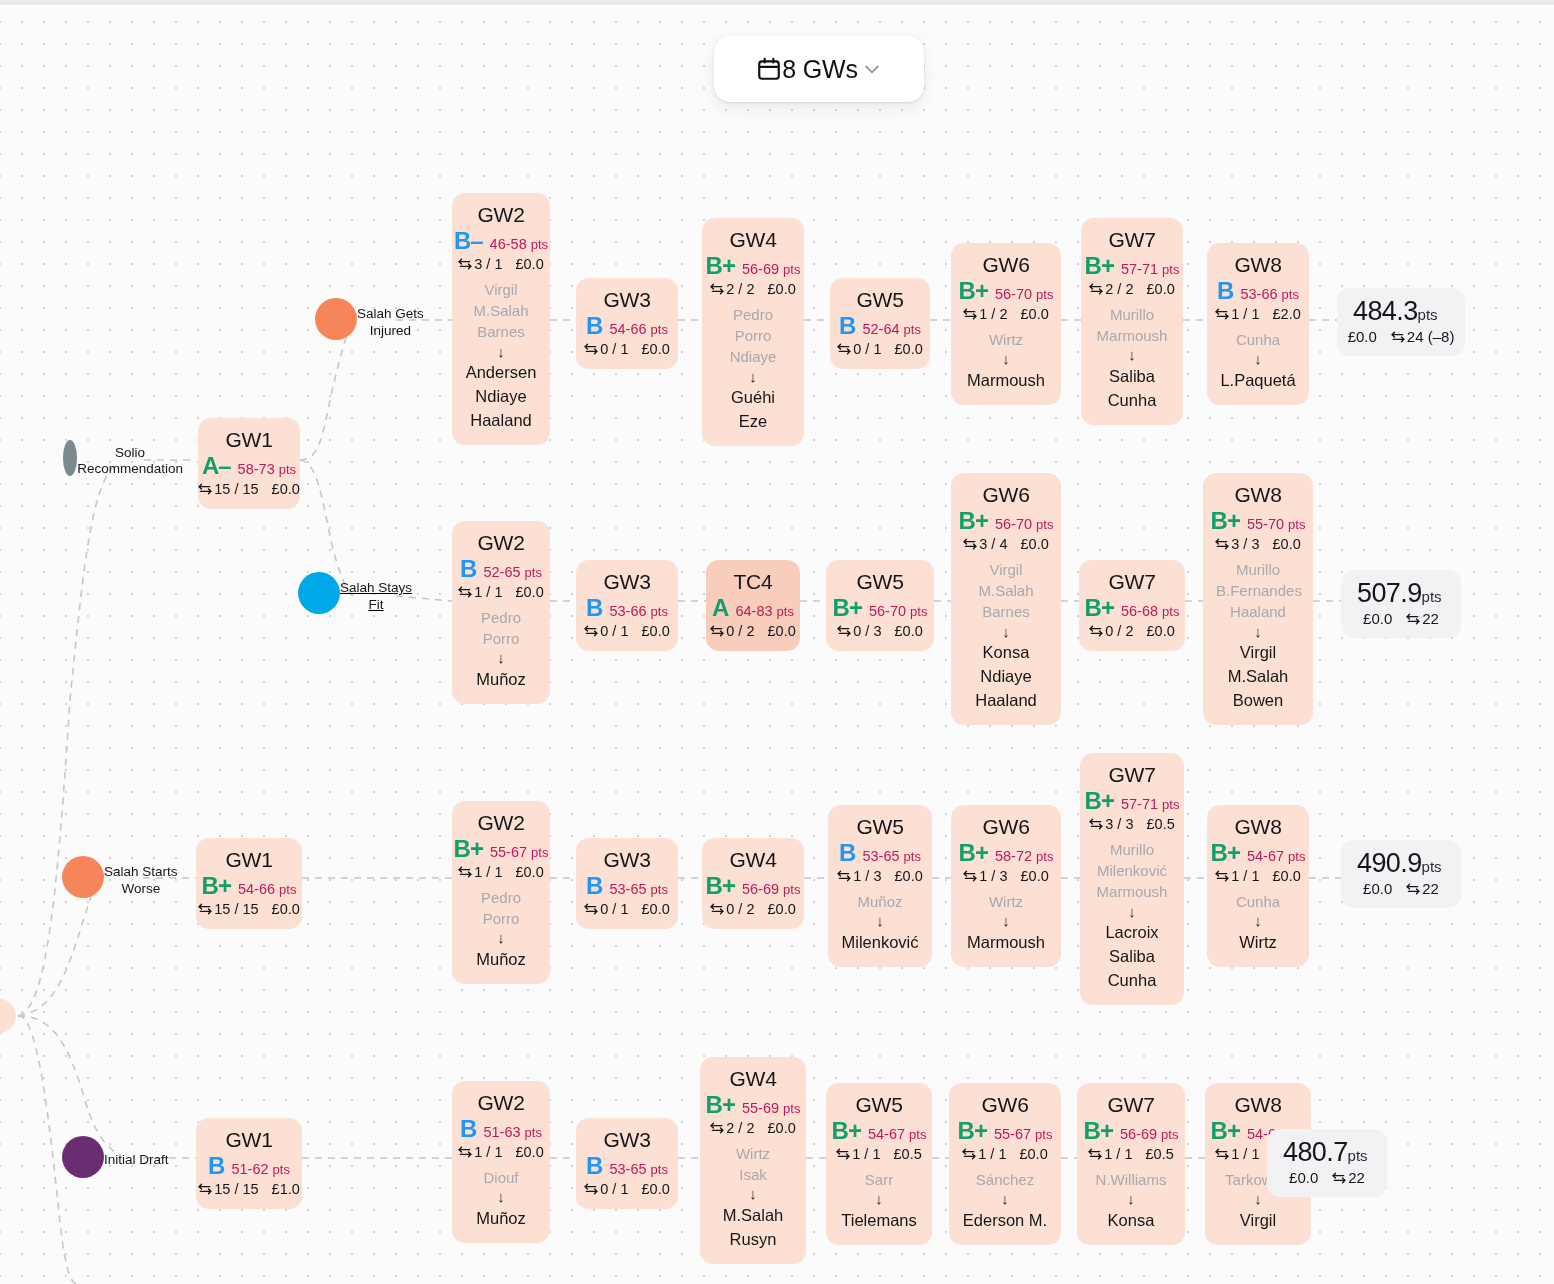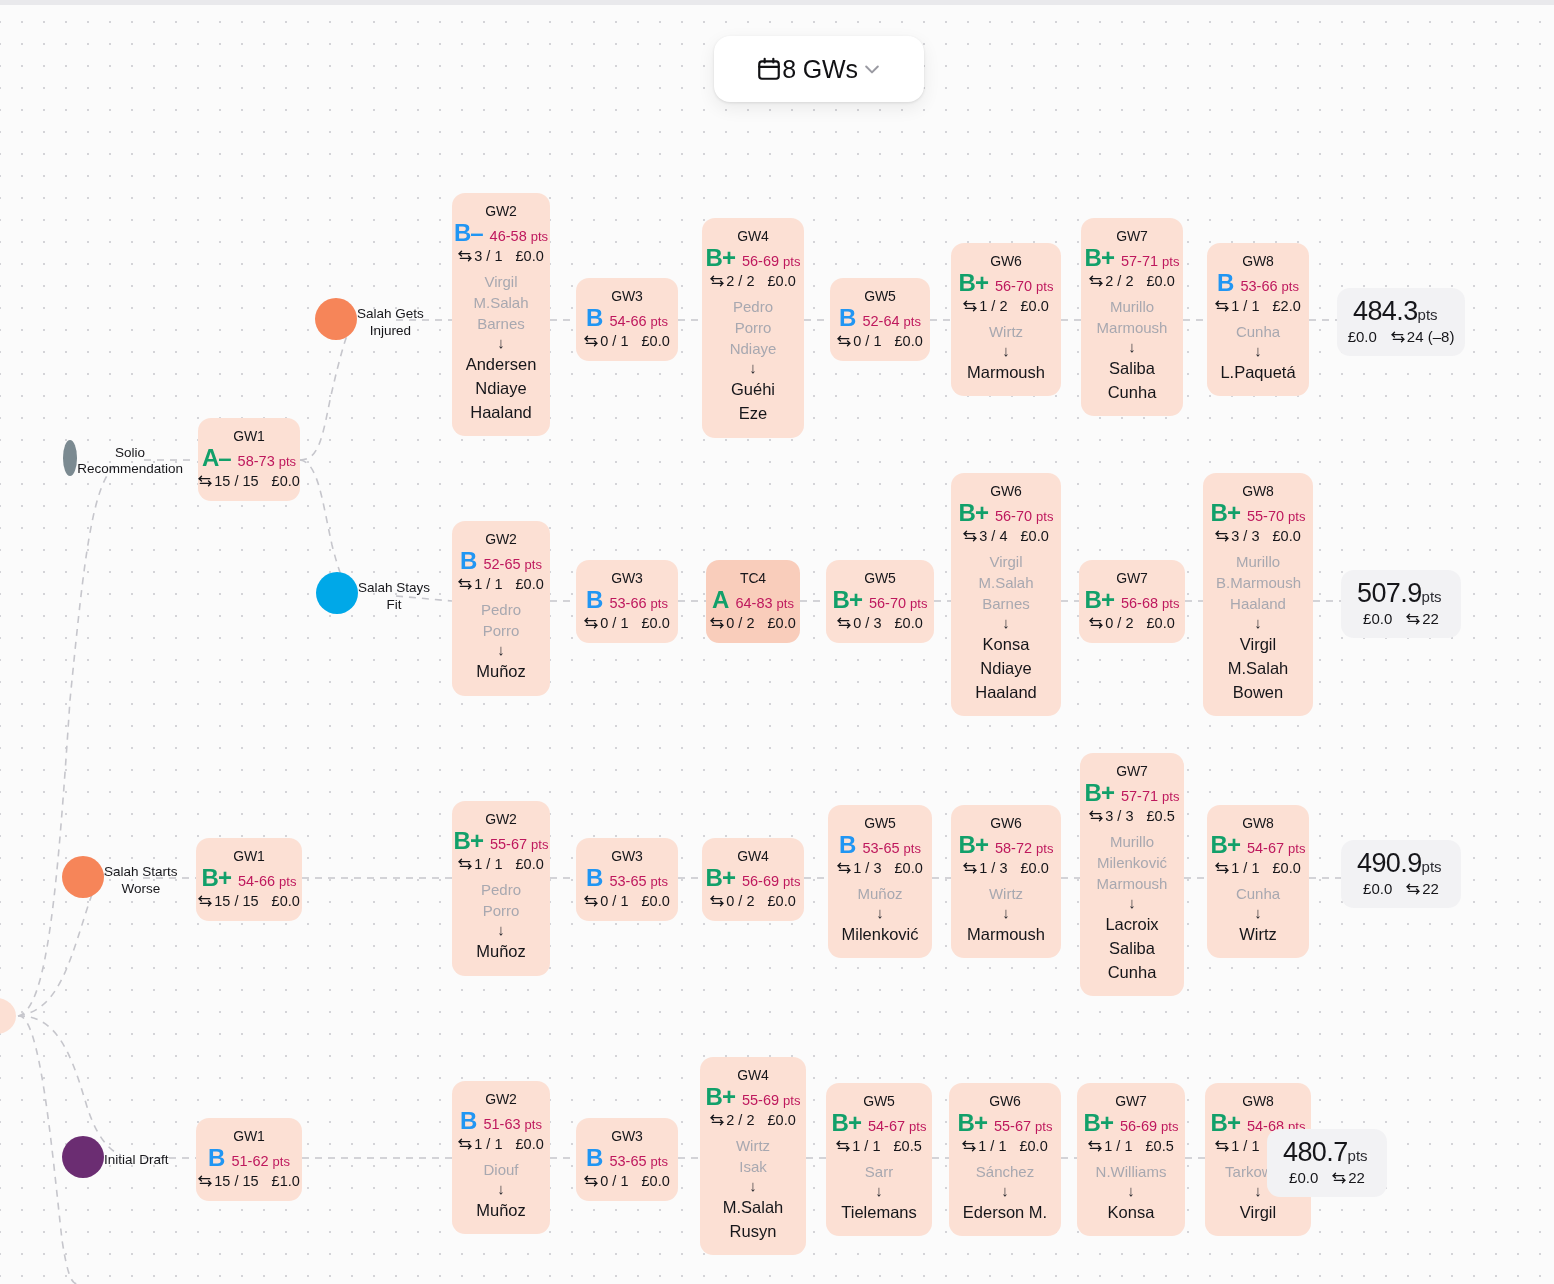--- a/index.html
+++ b/index.html
@@ -48,21 +48,21 @@
   
   .card{
     position:absolute;z-index:5;
     background:#fce0d4;border-radius:13px;
     padding:10px 13px 12px;
     box-sizing:border-box;
     text-align:center;
     cursor:pointer;
   }
   .card.tc{background:#f9cdbb;}
-  .card .gw{font-size:14px;color:#16161a;line-height:1.18;letter-spacing:-.2px;}
+  .card .gw{font-size:21px;color:#16161a;line-height:1.18;letter-spacing:-.2px;}
   .card .ptsrow{
     display:flex;align-items:baseline;justify-content:center;gap:7px;
     margin-top:1px;white-space:nowrap;
   }
   .card .grade{font-size:24px;font-weight:700;line-height:1;letter-spacing:-1px;}
   .card .grade.g-a{color:#12a06a;}
   .card .grade.g-b{color:#2196f3;}
   .card .pts{font-size:14.5px;color:#be185d;}
   .card .pts .u{font-size:13px;}
   .card .metarow{
@@ -160,21 +160,21 @@
     <div class="node" style="left: 63px; top: 438px; width: 120px;">
       <div class="dot" style="width: 42px; height: 36px; background: rgb(123, 138, 145);"></div>
       <div class="cap">Solio
 Recommendation</div>
     </div>
     <div class="node" style="left: 315px; top: 298px; width: 120px;">
       <div class="dot" style="width: 42px; height: 42px; background: rgb(246, 133, 89);"></div>
       <div class="cap">Salah Gets
 Injured</div>
     </div>
-    <div class="node" style="left: 316px; top: 572px; width: 120px;">
+    <div class="node" style="left: 298px; top: 572px; width: 120px; text-decoration: underline;">
       <div class="dot" style="width: 42px; height: 42px; background: rgb(0, 168, 232);"></div>
       <div class="cap">Salah Stays
 Fit</div>
     </div>
     <div class="node" style="left: 62px; top: 856px; width: 120px;">
       <div class="dot" style="width: 42px; height: 42px; background: rgb(246, 133, 89);"></div>
       <div class="cap">Salah Starts
 Worse</div>
     </div>
     <div class="node" style="left: 62px; top: 1136px; width: 120px;">
@@ -490,21 +490,21 @@
         <span class="mi"><svg class="swap-ic" viewBox="0 0 24 24" fill="none" stroke="currentColor" stroke-width="2.4" stroke-linecap="round" stroke-linejoin="round">
             <polyline points="6 4 2 8 6 12"></polyline>
             <line x1="2" y1="8" x2="20" y2="8"></line>
             <polyline points="18 12 22 16 18 20"></polyline>
             <line x1="22" y1="16" x2="4" y2="16"></line>
           </svg>3 / 3</span>
         <span class="mi">£0.0</span>
       </div>
       <div class="outs">
         <div>Murillo</div>
-        <div>B.Marmoush</div>
+        <div>B.Fernandes</div>
         <div>Haaland</div>
       </div>
       <div class="arrow">↓</div>
       <div class="ins">
         <div>Virgil</div>
         <div>M.Salah</div>
         <div>Bowen</div>
       </div>
     </div>
     <div class="total" style="left: 1341px; top: 570px; width: 120px;">

